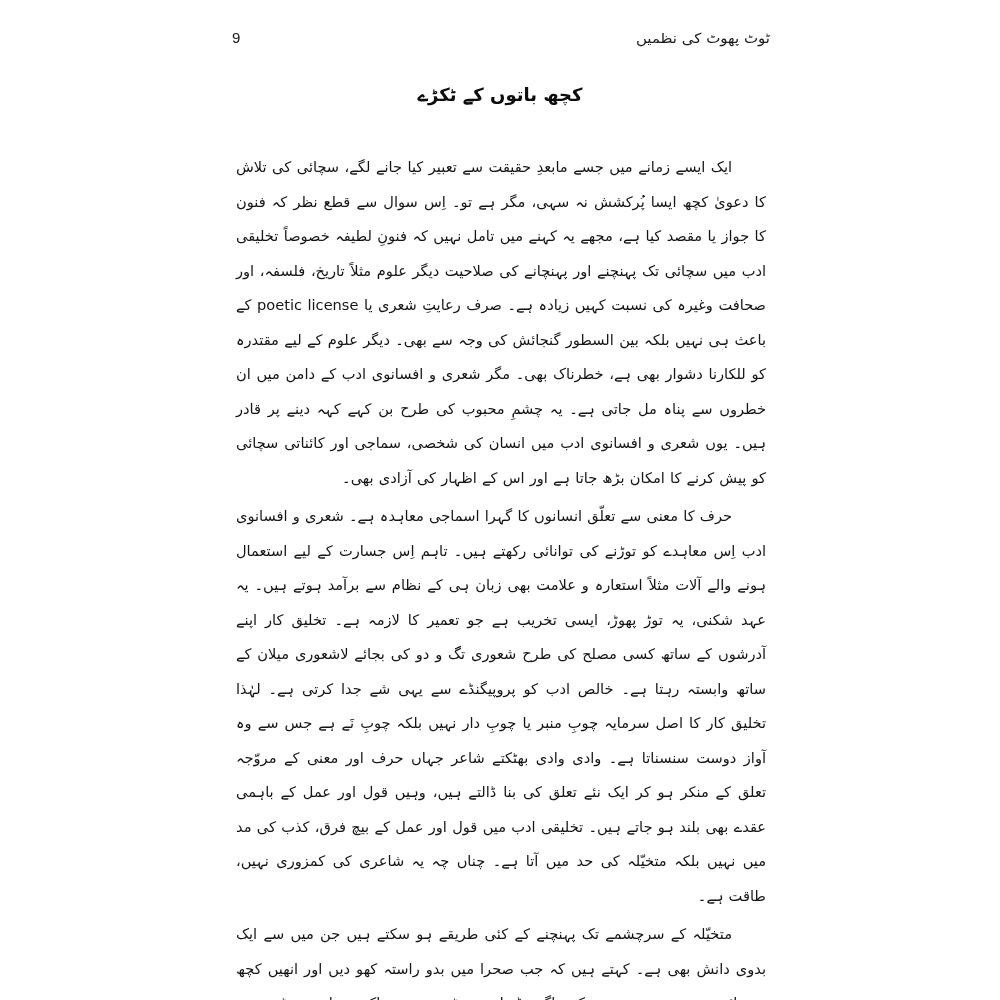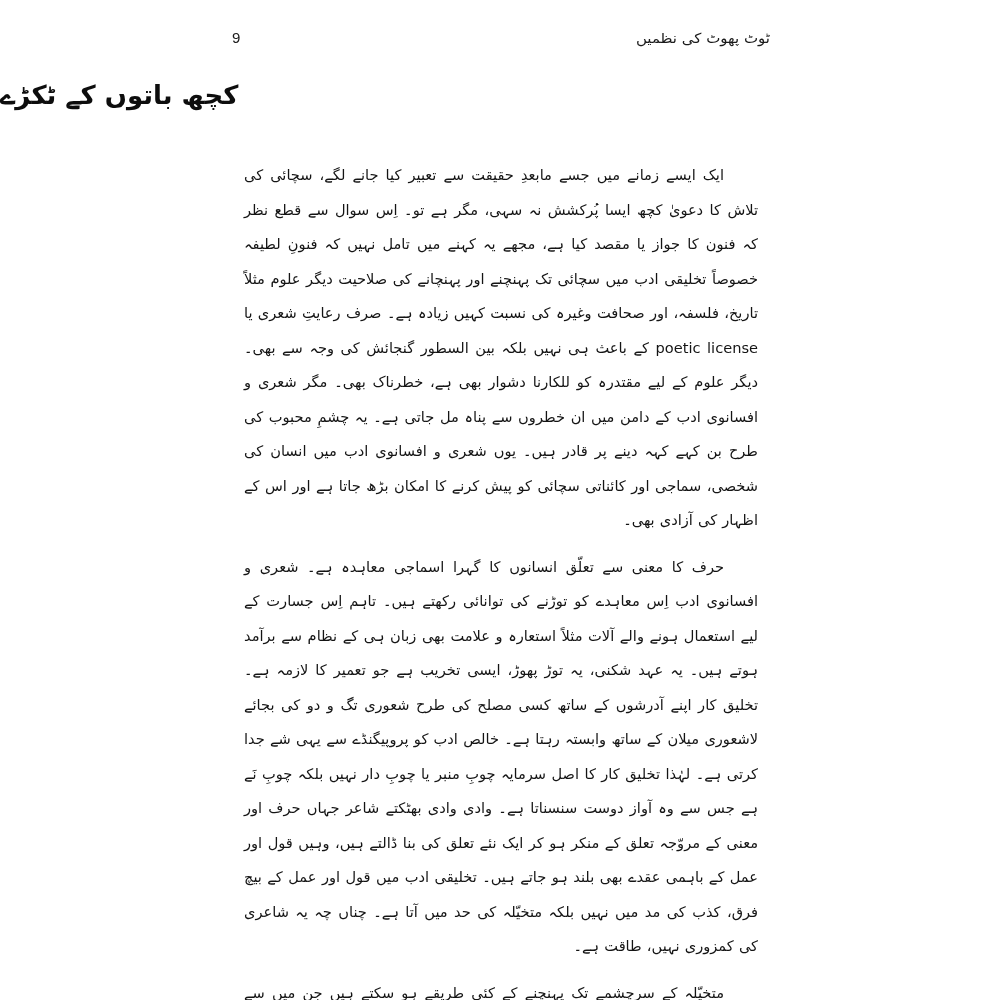--- a/index.html
+++ b/index.html
@@ -54,24 +54,24 @@
     transform: scaleY(0.92);
     transform-origin: right top;
   }
 
   
   .article-title {
     position: absolute;
     top: 78px;
     left: 0;
     width: 1000px;
-    text-align: left;
+    text-align: center;
     direction: rtl;
     font-family: "DejaVu Sans", sans-serif;
-    font-size: 26px;
+    font-size: 18px;
     font-weight: 700;
     line-height: 34px;
     color: #0d0d0d;
   }
 
   
   .body-block {
     position: absolute;
     top: 146px;
     left: 232px;
@@ -79,21 +79,21 @@
     direction: rtl;
     text-align: justify;
     text-align-last: right;
     font-family: "DejaVu Sans", sans-serif;
     font-size: 14.6px;
     line-height: 34.5px;
     color: #141414;
     word-spacing: 0.5px;
   }
   .body-block p {
-    margin: 12px;
+    margin: 4px;
     padding: 0;
     text-indent: 34px;
     text-align: justify;
     text-align-last: right;
   }
 </style>
 </head>
 <body>
 
 <div class="page">

